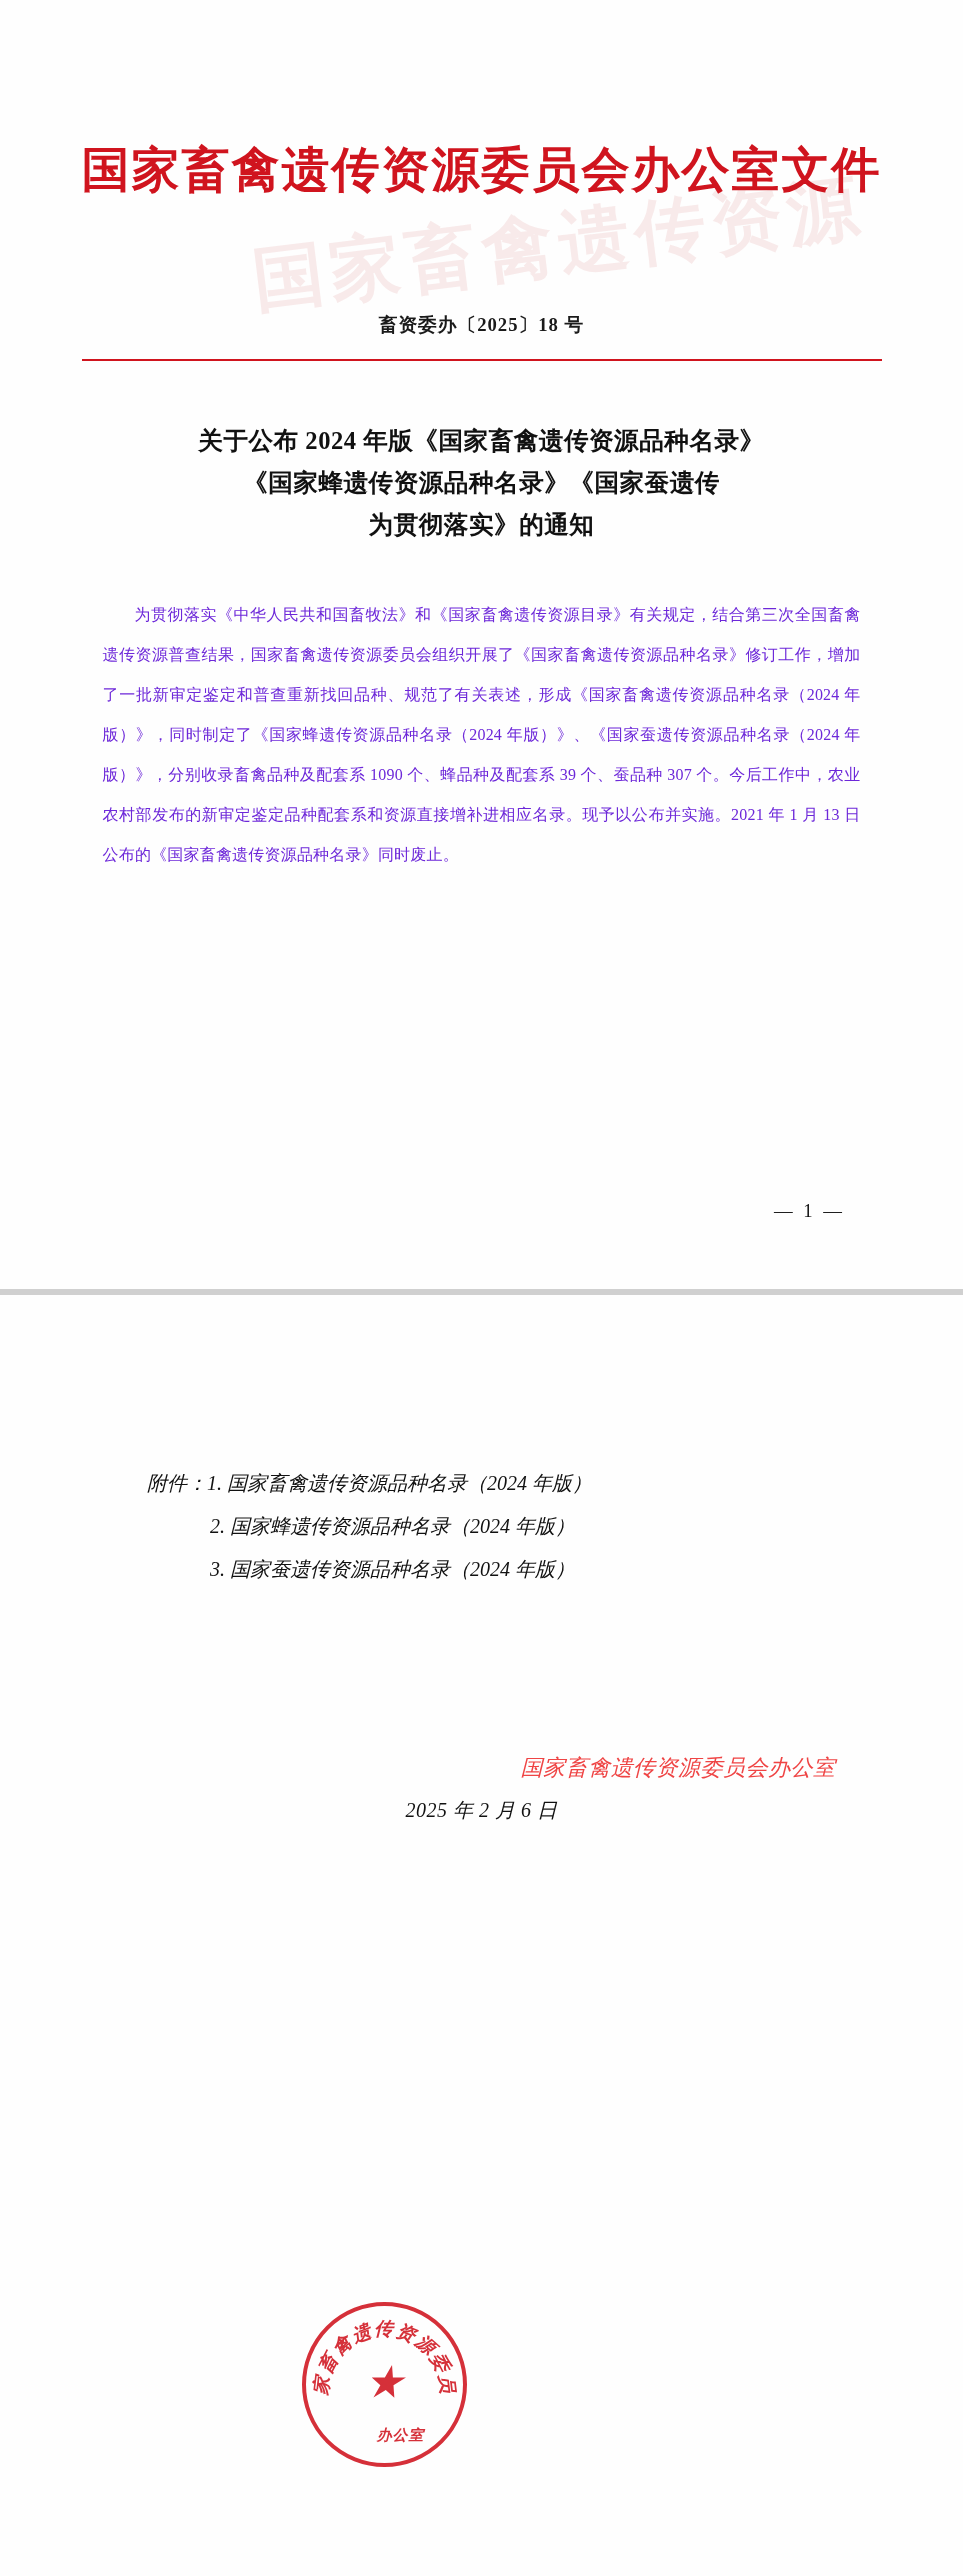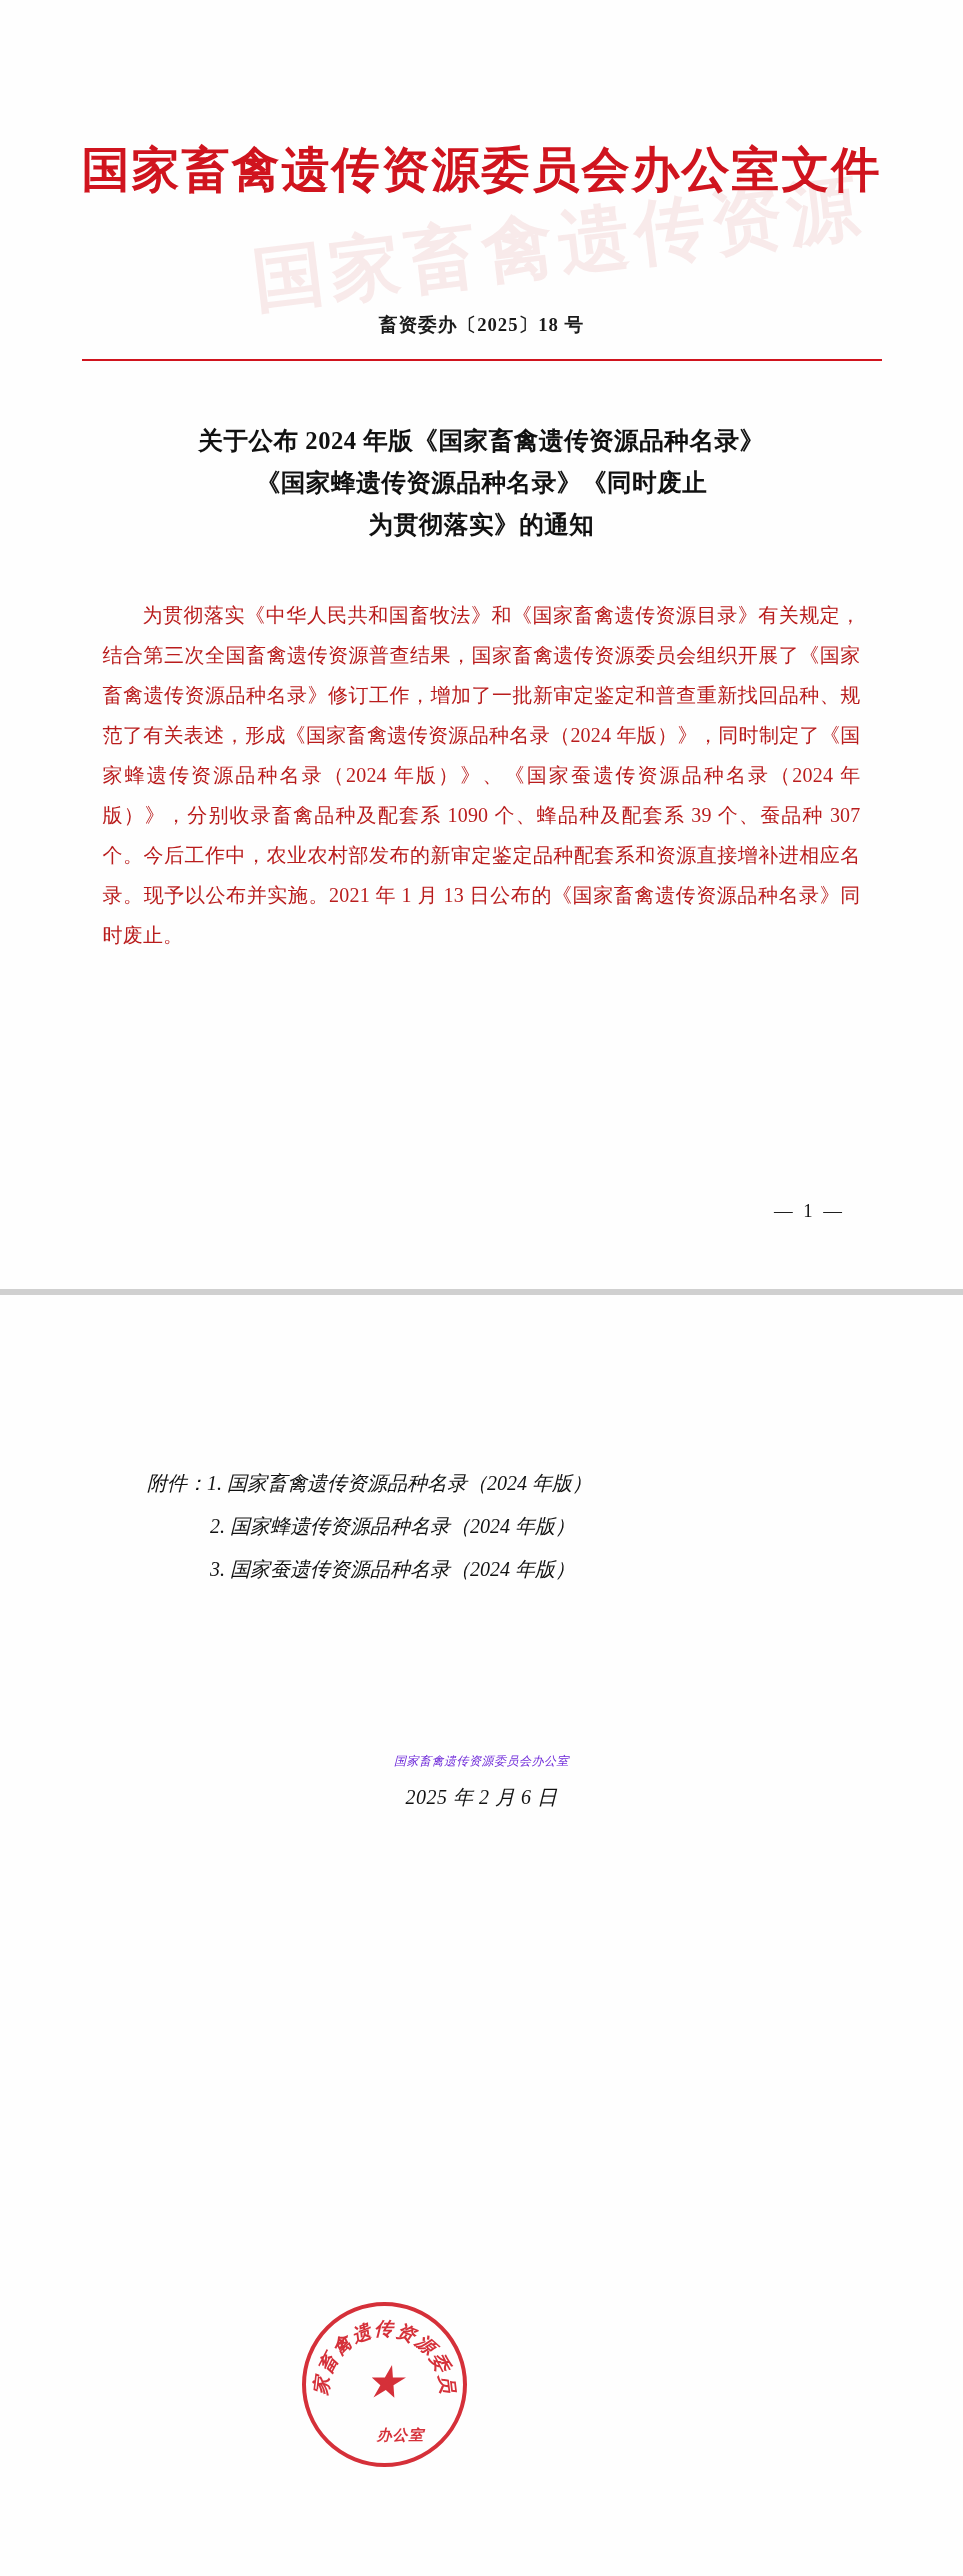--- a/index.html
+++ b/index.html
@@ -56,23 +56,23 @@
     text-align: center;
     font-size: 24.6px;
     font-weight: bold;
     line-height: 42px;
     color: #111;
     letter-spacing: 0.5px;
   }
   .body-text {
     margin: 49px auto 0 auto;
     width: 758px;
-    font-size: 20px;
+    font-size: 16px;
     line-height: 40px;
-    color: #b91c1c;
+    color: #6d28d9;
     text-align: justify;
     text-justify: inter-ideograph;
     text-indent: 2em;
     letter-spacing: 0.2px;
   }
   .page-num {
     position: absolute;
     bottom: 67px;
     right: 118px;
     font-size: 18.7px;
@@ -106,23 +106,24 @@
   .attach-line.indent { padding-left: 63px; }
 
   .signature {
     margin: 162px auto 0 auto;
     width: 708px;
     text-align: center;
     position: relative;
     z-index: 2;
   }
   .sig-org {
-    font-size: 12px;
-    color: #6d28d9;
-    letter-spacing: 0.5px;
+    font-size: 22px;
+    color: #ef4444;
+    letter-spacing: 0.5px;
+    text-align: right;
   }
   .sig-date {
     font-size: 20px;
     color: #111;
     margin-top: 13.8px;
     letter-spacing: 0.5px;
   }
   .seal {
     position: absolute;
     left: 302px;
@@ -207,21 +208,21 @@
     <div class="watermark-1">国家畜禽遗传资源</div>
 
     <div class="doc-title">国家畜禽遗传资源委员会办公室文件</div>
 
     <div class="doc-number">畜资委办〔2025〕18 号</div>
 
     <div class="red-rule"></div>
 
     <div class="subject">
       <div>关于公布 2024 年版《国家畜禽遗传资源品种名录》</div>
-      <div>《国家蜂遗传资源品种名录》《同时废止</div>
+      <div>《国家蜂遗传资源品种名录》《国家蚕遗传</div>
       <div>为贯彻落实》的通知</div>
     </div>
 
     <div class="body-text">为贯彻落实《中华人民共和国畜牧法》和《国家畜禽遗传资源目录》有关规定，结合第三次全国畜禽遗传资源普查结果，国家畜禽遗传资源委员会组织开展了《国家畜禽遗传资源品种名录》修订工作，增加了一批新审定鉴定和普查重新找回品种、规范了有关表述，形成《国家畜禽遗传资源品种名录（2024 年版）》，同时制定了《国家蜂遗传资源品种名录（2024 年版）》、《国家蚕遗传资源品种名录（2024 年版）》，分别收录畜禽品种及配套系 1090 个、蜂品种及配套系 39 个、蚕品种 307 个。今后工作中，农业农村部发布的新审定鉴定品种配套系和资源直接增补进相应名录。现予以公布并实施。2021 年 1 月 13 日公布的《国家畜禽遗传资源品种名录》同时废止。</div>
 
     <div class="page-num">— 1 —</div>
   </div>
 
   <div class="page-gap"></div>
 

